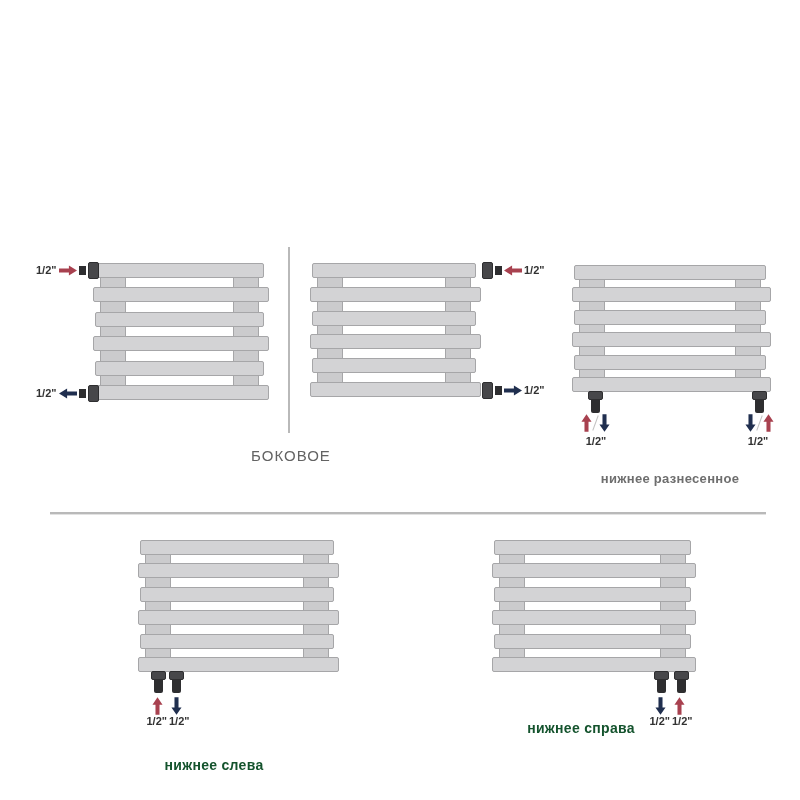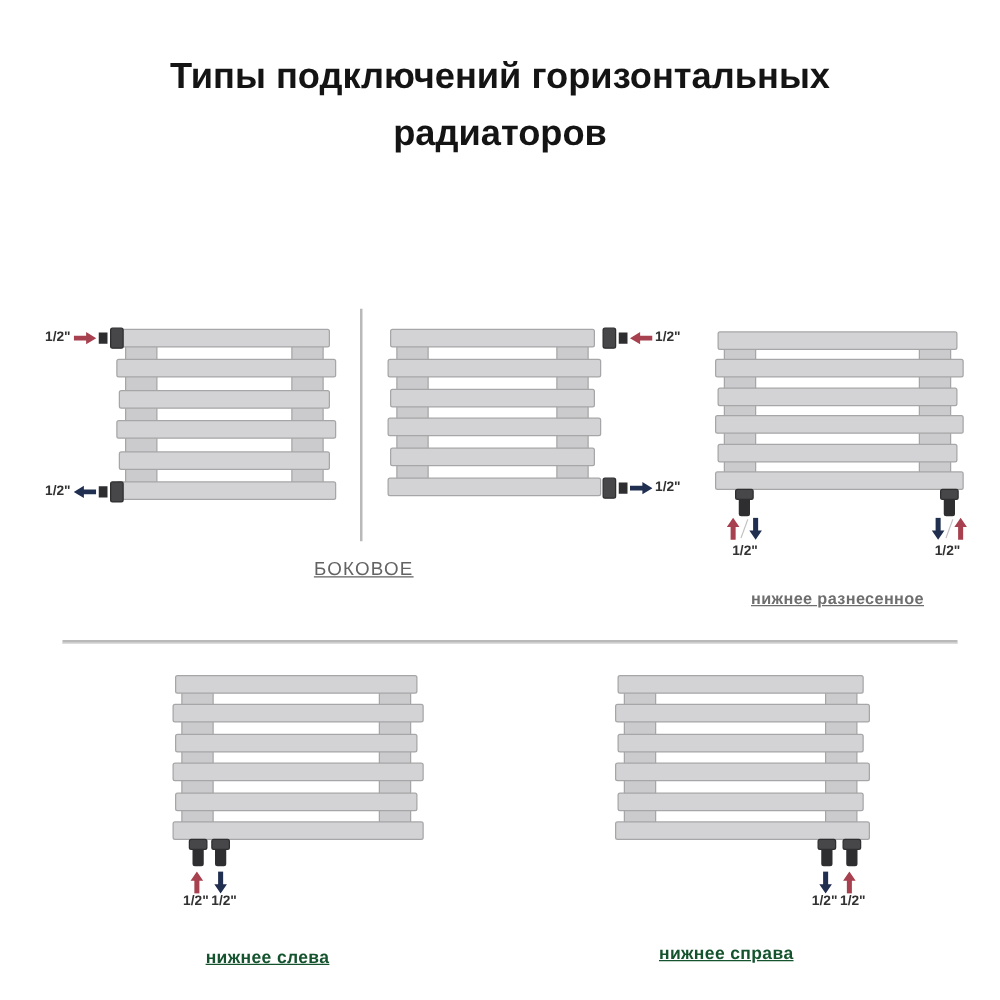--- a/index.html
+++ b/index.html
@@ -45,37 +45,36 @@
   .fill-red{fill:var(--supply_red,#a8414f);}
   .fill-navy{fill:var(--return_navy,#202f4f);}
   .arr-group{position:absolute;display:flex;align-items:center;gap:2px;height:19px;}
   .slash{width:1px;height:16px;background:#c2c2c2;transform:rotate(20deg);margin:0 1px;}
 
   
   .size{font-size:11px;font-weight:700;color:#323232;white-space:nowrap;line-height:1;}
   .size-abs{position:absolute;transform:translateX(-50%);}
   .size-pair{position:absolute;display:flex;gap:2px;transform:translateX(-50%);}
   .sec-label{position:absolute;transform:translateX(-50%);white-space:nowrap;
-    color:var(--label_gray,#636363);text-decoration:underline;}
+    color:var(--label_gray,#636363);}
   .lbl-side{font-size:15px;letter-spacing:1px;}
   .lbl-small{font-size:13px;font-weight:600;letter-spacing:.3px;color:#6e6e6e;}
   .lbl-bottom{font-size:14px;font-weight:600;letter-spacing:.3px;color:#14532d;}
 
   
   .vdiv{position:absolute;left:288px;top:247px;width:2px;height:186px;
     background:var(--divider,#b9b9b9);}
   .hdiv{position:absolute;left:50px;top:512px;width:716px;height:2px;
     background:var(--divider,#b9b9b9);border-bottom:1px solid #e2e2e2;}
 </style>
 </head>
 <body>
 
 <div class="stage">
 
-  <h1 class="page-title">Типы подключений горизонтальных радиаторов</h1>
 
   <div class="radiator" style="left:93px;top:263px;width:177px;height:137px;">
     <div class="collector left"></div>
     <div class="collector right"></div>
     <div class="tubes">
         <div class="tube"></div>
         <div class="tube"></div>
         <div class="tube"></div>
         <div class="tube"></div>
         <div class="tube"></div>
@@ -234,15 +233,15 @@
         <path d="M3.8 0 V11 H0.5 L6 19 L11.5 11 H8.2 V0 Z"></path>
       </svg>
     <svg class="arr-v fill-red" viewBox="0 0 12 19">
         <path d="M3.8 19 V8 H0.5 L6 0 L11.5 8 H8.2 V19 Z"></path>
       </svg>
   </div>
   <div class="size-pair" style="left:671px;top:716px;">
     <span class="size">1/2"</span>
     <span class="size">1/2"</span>
   </div>
-  <div class="sec-label lbl-bottom" style="left:581px;top:754px;text-align:center;">нижнее справа</div>
+  <div class="sec-label lbl-bottom" style="left:581px;top:720px;text-align:center;">нижнее справа</div>
 
 </div>
 
 </body></html>

